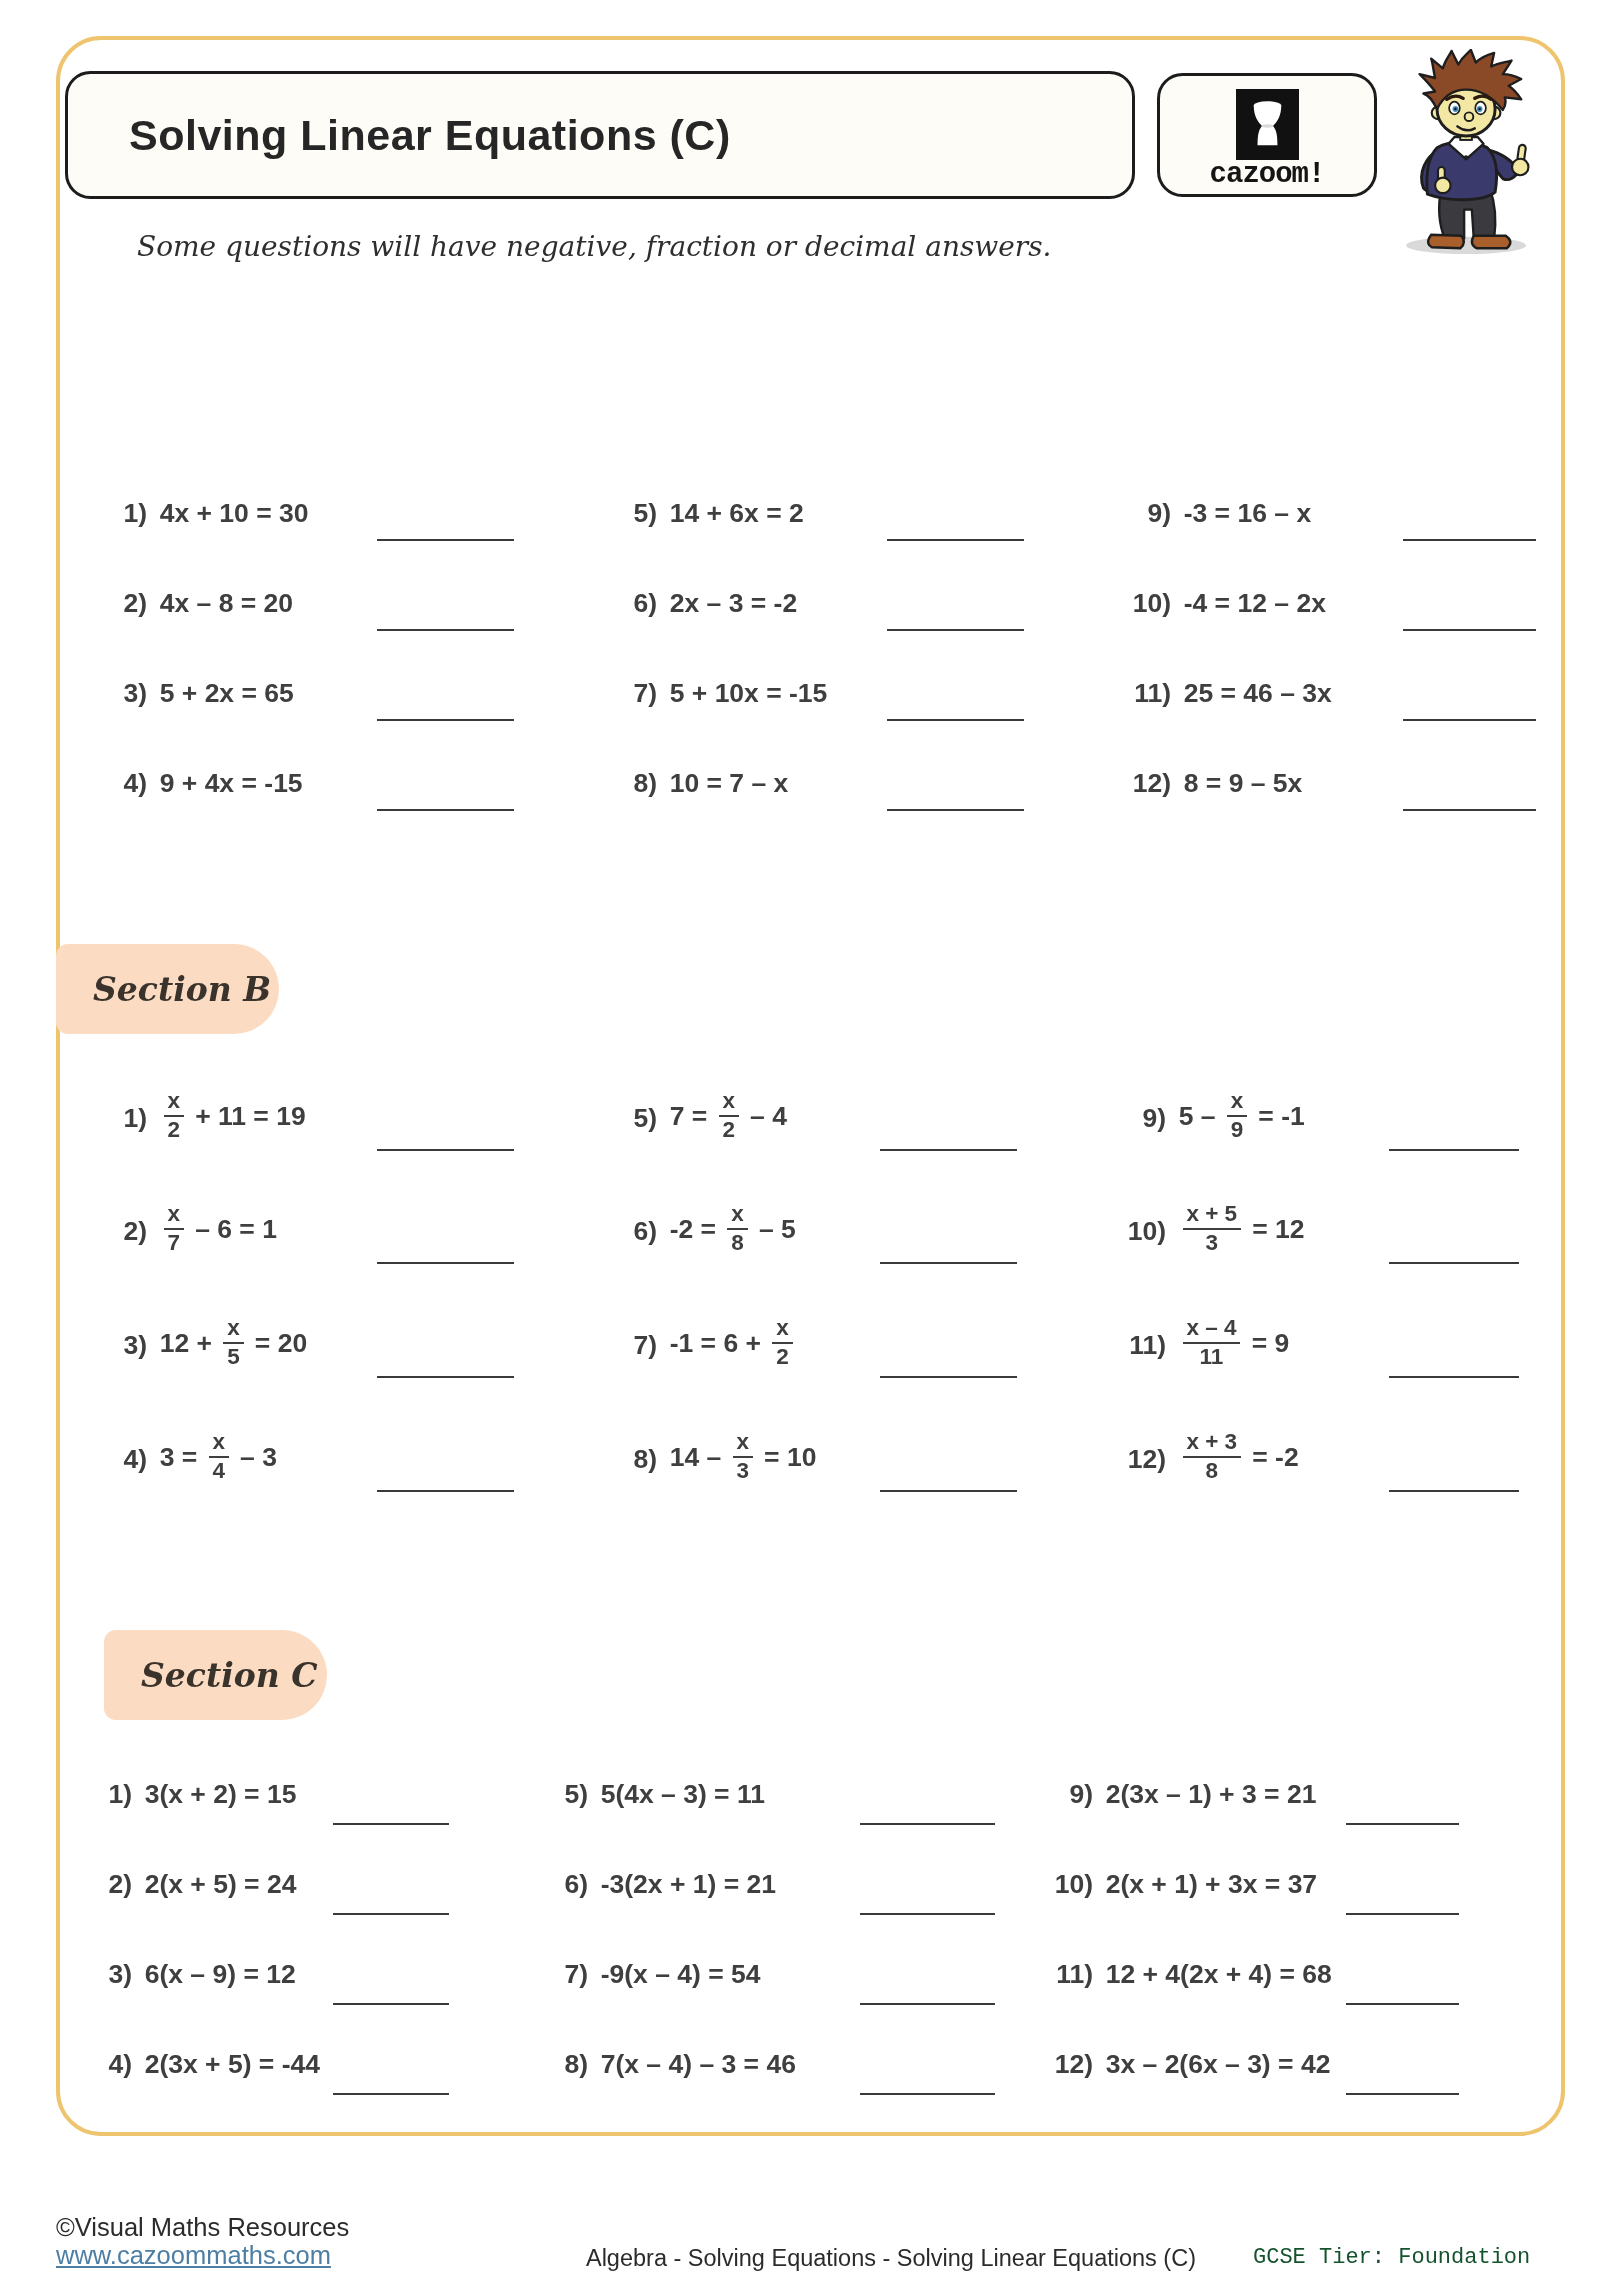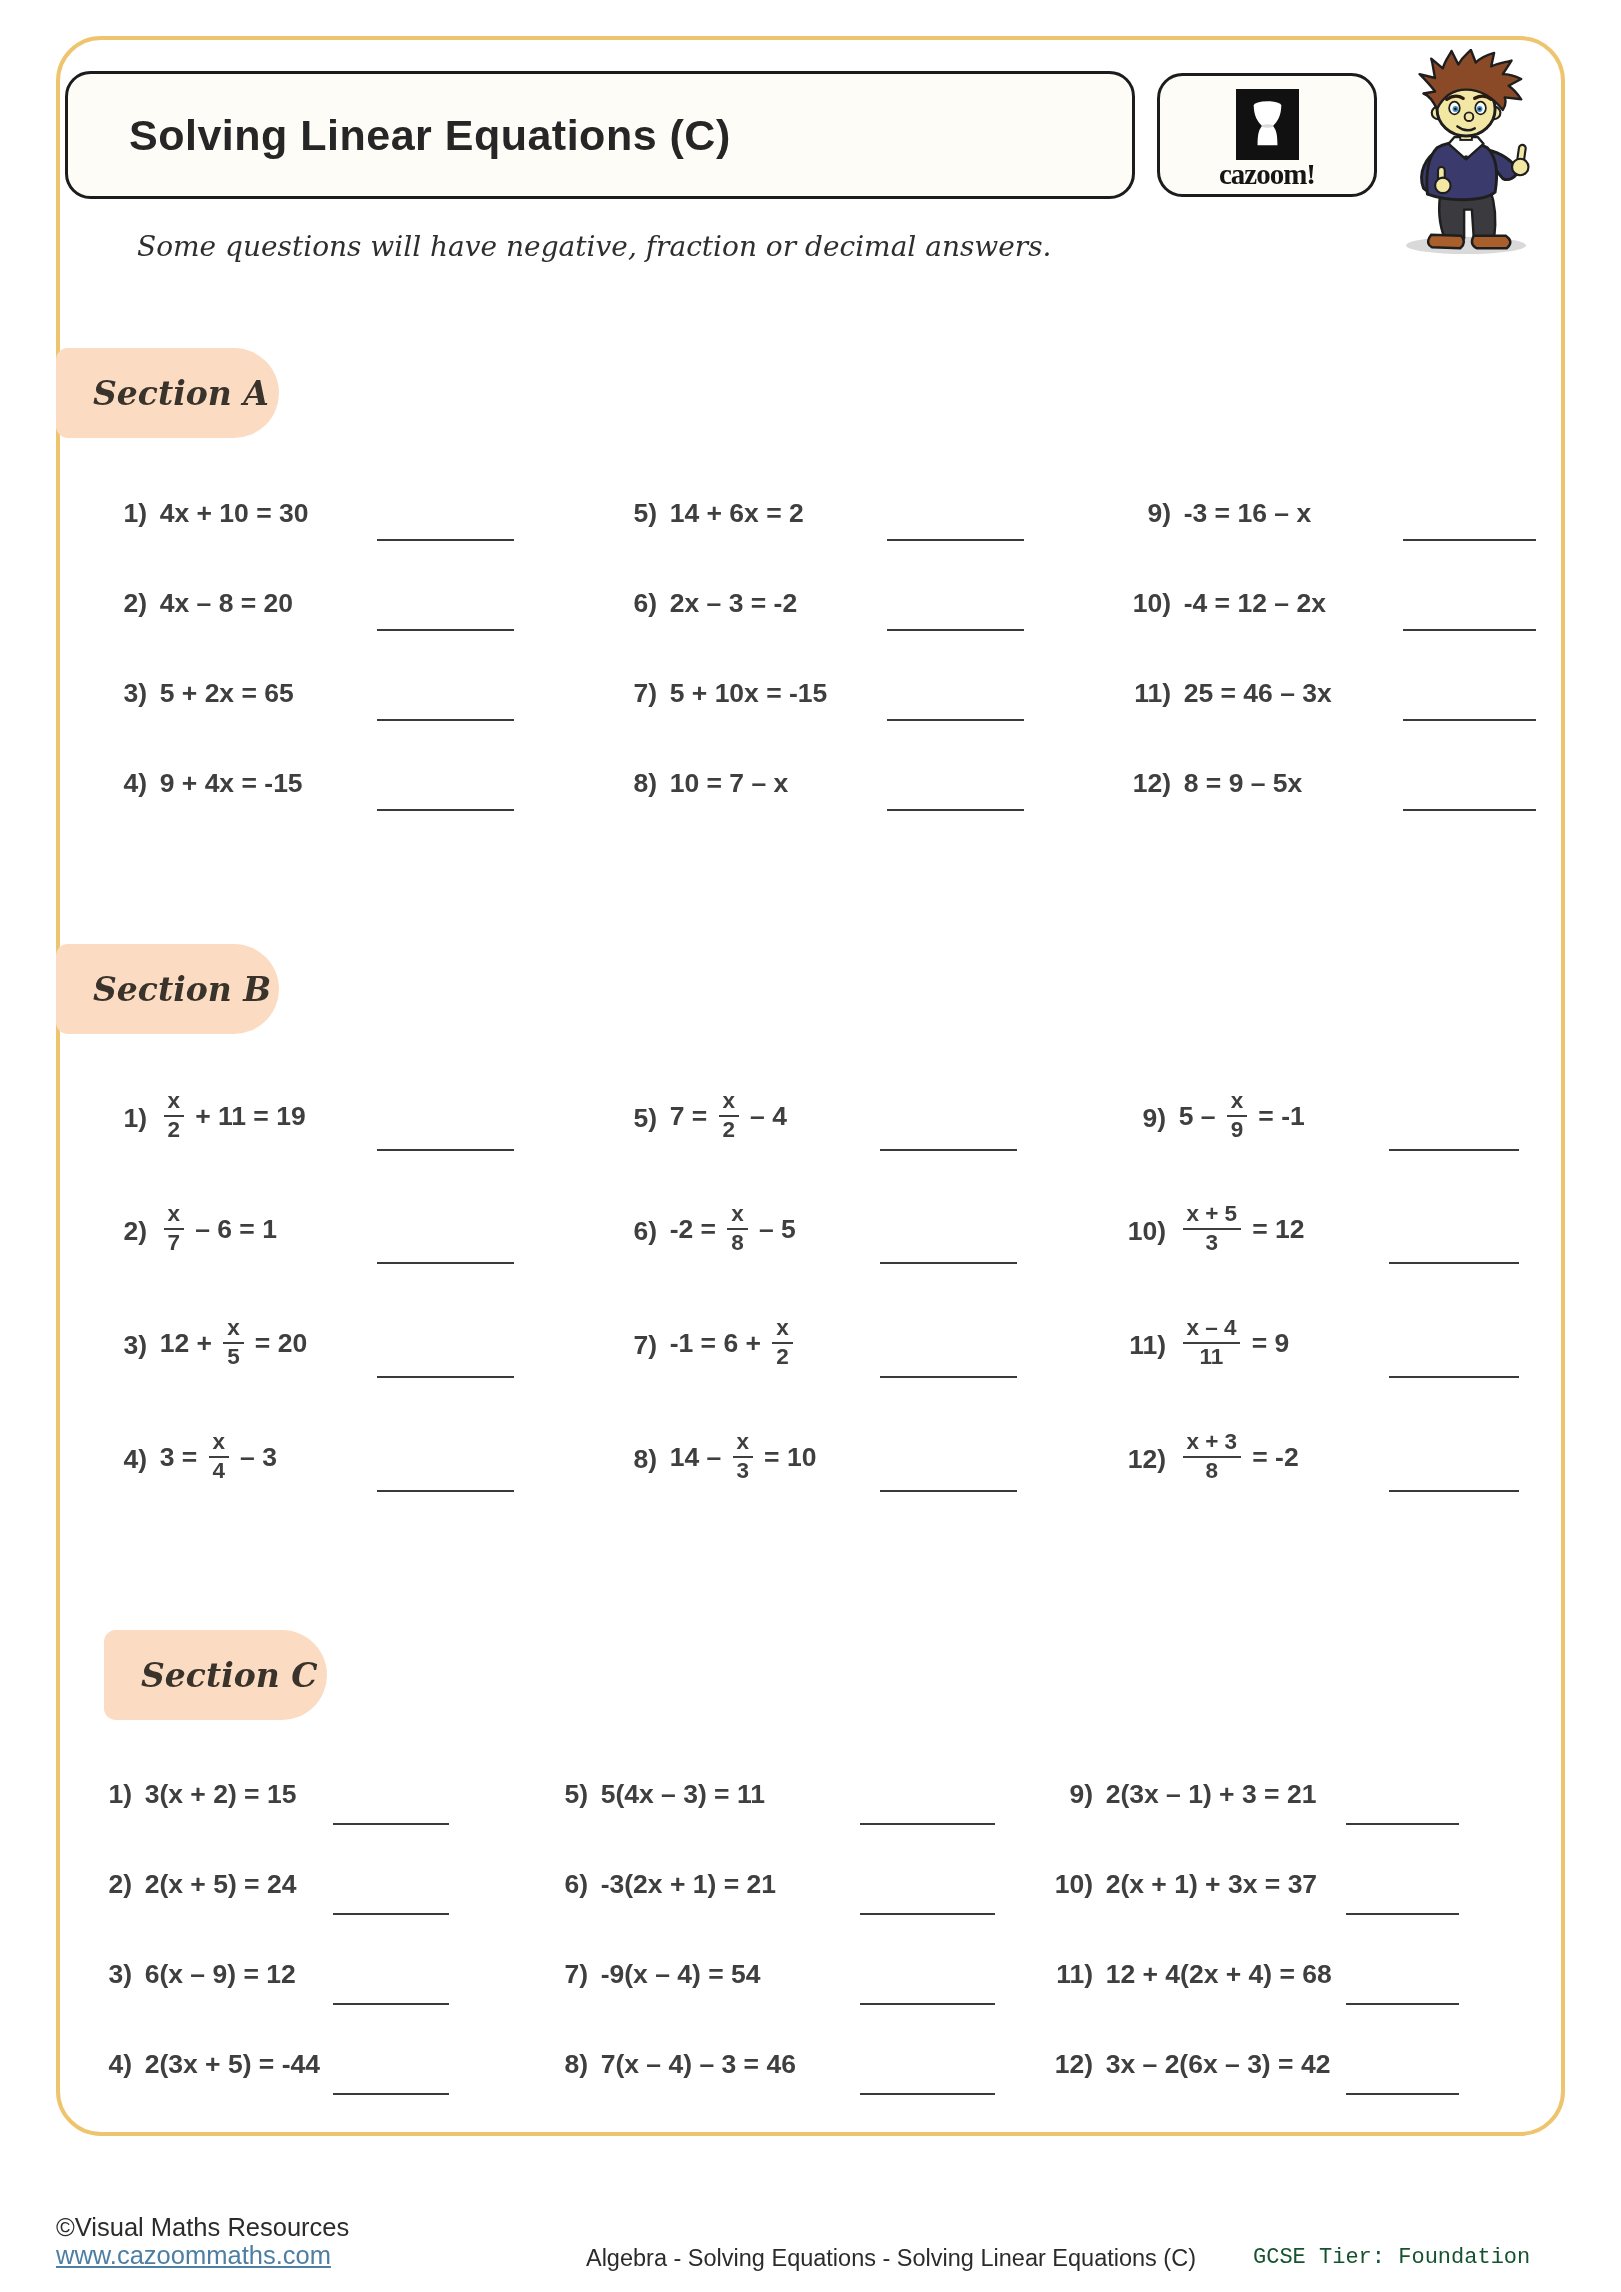--- a/index.html
+++ b/index.html
@@ -11,21 +11,21 @@
   
   .title-box{position:absolute;left:65px;top:71px;width:1070px;height:128px;background:#fdfcf6;
              border:3.9px solid #1c1c1c;border-radius:25.5px;box-sizing:border-box;
              display:flex;align-items:center;}
   .title-text{padding-left:61px;font-size:43px;font-weight:700;color:#262626;letter-spacing:0.5px;}
   
   .logo-box{position:absolute;left:1157px;top:73px;width:220px;height:124px;background:#fdfcf6;
             border:3.9px solid #1c1c1c;border-radius:25.5px;box-sizing:border-box;
             display:flex;flex-direction:column;align-items:center;}
   .logo-square{width:63px;height:71px;background:#111;margin-top:12.7px;display:flex;align-items:center;justify-content:center;}
-  .logo-word{font-family:Liberation Serif, serif;font-weight:700;font-size:29px;color:#151515;
+  .logo-word{font-family:Liberation Mono, monospace;font-weight:700;font-size:29px;color:#151515;
              letter-spacing:-1px;margin-top:-2px;}
   
   .mascot{position:absolute;left:1378px;top:49px;width:180px;height:208px;}
   
   .instructions{position:absolute;left:137px;top:227px;font-family:"DejaVu Serif",serif;
                 font-style:italic;font-size:28px;line-height:39px;color:#2e2e2e;}
   
   .section-label{position:absolute;left:56px;width:223px;height:90px;background:#fbdcc2;
                  border-radius:11.8px 45px 45px 11.8px;display:flex;align-items:center;box-sizing:border-box;
                  padding-left:37px;font-family:"DejaVu Serif",serif;font-style:italic;font-weight:700;
@@ -111,21 +111,20 @@
       <circle cx="102" cy="62" r="1.3" fill="#111"></circle>
 
     <circle cx="91" cy="70" r="4.5" fill="#f2e8a4" stroke="#1e1e1e" stroke-width="2"></circle>
     <path d="M79,80 q9,7 18,2" fill="none" stroke="#1e1e1e" stroke-width="2.5" stroke-linecap="round"></path>
   </svg>
 
   <div class="instructions">
     <div>Some questions will have negative, fraction or decimal answers.</div>
   </div>
 
-  <div class="section-label" id="label-a">Section A</div>
   <div class="section-label" id="label-b">Section B</div>
   <div class="section-label" id="label-c">Section C</div>
 
   <div id="questions">
       <div class="qcell" style="left: 98px; top: 468px; height: 90px;">
         <span class="qnum">1)</span>
         <span class="qeq">4x + 10 = 30</span>
         <span class="ansline" style="left: 279px; width: 137px; top: 71px;"></span>
       </div>
       <div class="qcell" style="left: 98px; top: 558px; height: 90px;">

